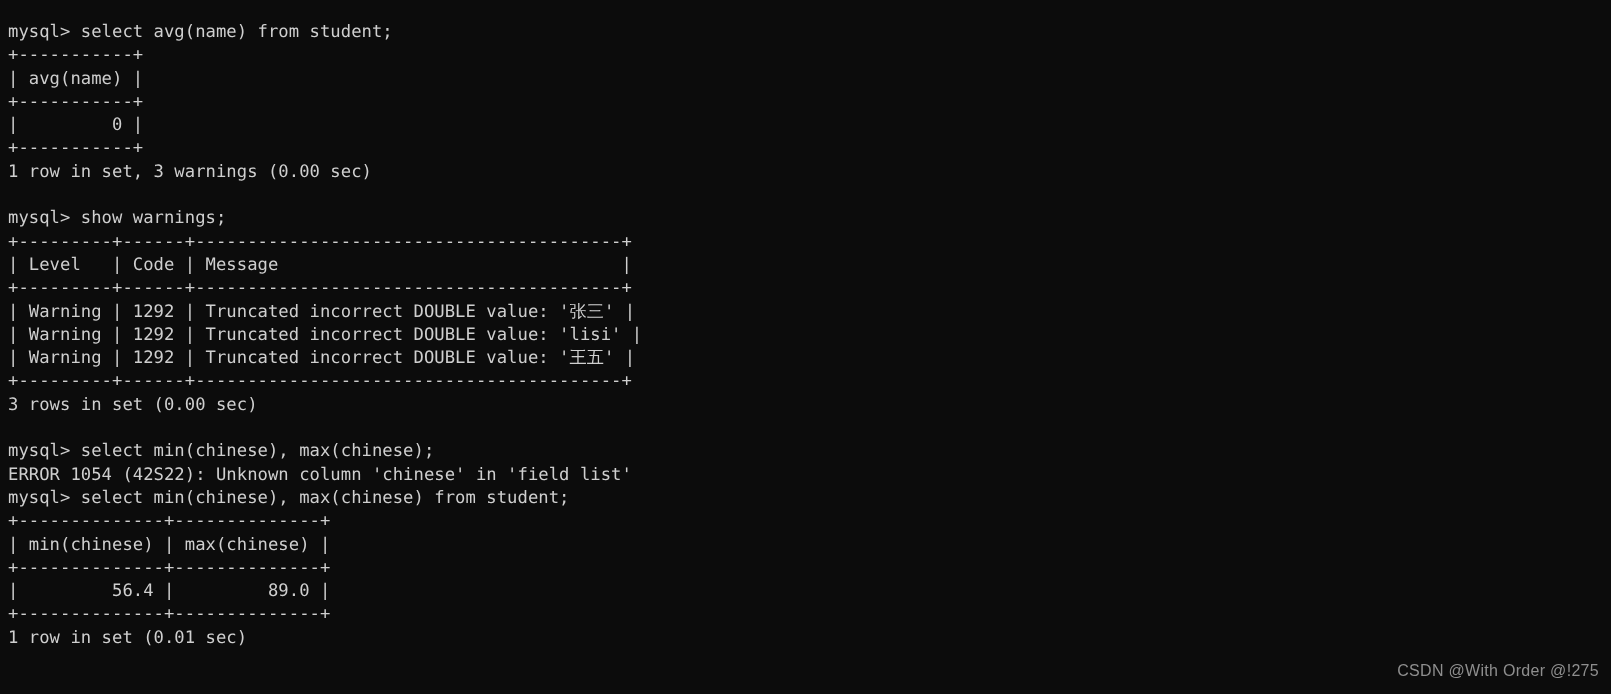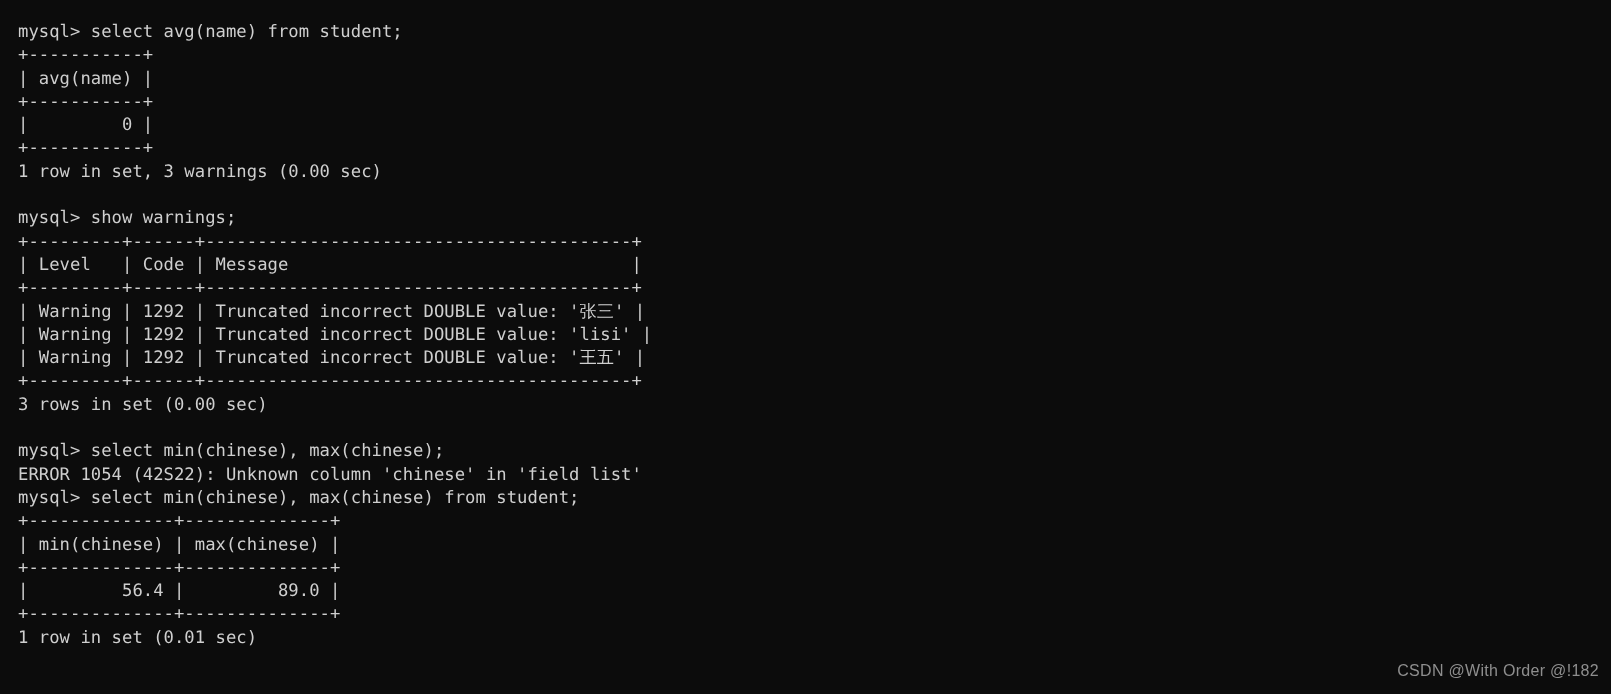--- a/index.html
+++ b/index.html
@@ -16,21 +16,21 @@
   }
 
   #terminal {
     position: absolute;
     left: 0;
     top: 0;
     width: 1611px;
     height: 694px;
     background: #0c0c0c;
     box-sizing: border-box;
-    padding: 21px 0 0 18px;
+    padding: 21px 0 0 8px;
   }
 
   #console-output {
     margin: 0;
     padding: 0;
     color: #cfcfcf;
     font-family: "DejaVu Sans Mono", "Liberation Mono", monospace;
     font-size: 17.2px;
     line-height: 23.3px;
     letter-spacing: 0.05px;
@@ -78,13 +78,13 @@
 ERROR 1054 (42S22): Unknown column 'chinese' in 'field list'
 mysql&gt; select min(chinese), max(chinese) from student;
 +--------------+--------------+
 | min(chinese) | max(chinese) |
 +--------------+--------------+
 |         56.4 |         89.0 |
 +--------------+--------------+
 1 row in set (0.01 sec)</pre>
 </div>
 
-<div id="watermark">CSDN @With Order @!182</div>
+<div id="watermark">CSDN @With Order @!275</div>
 
 </body></html>

